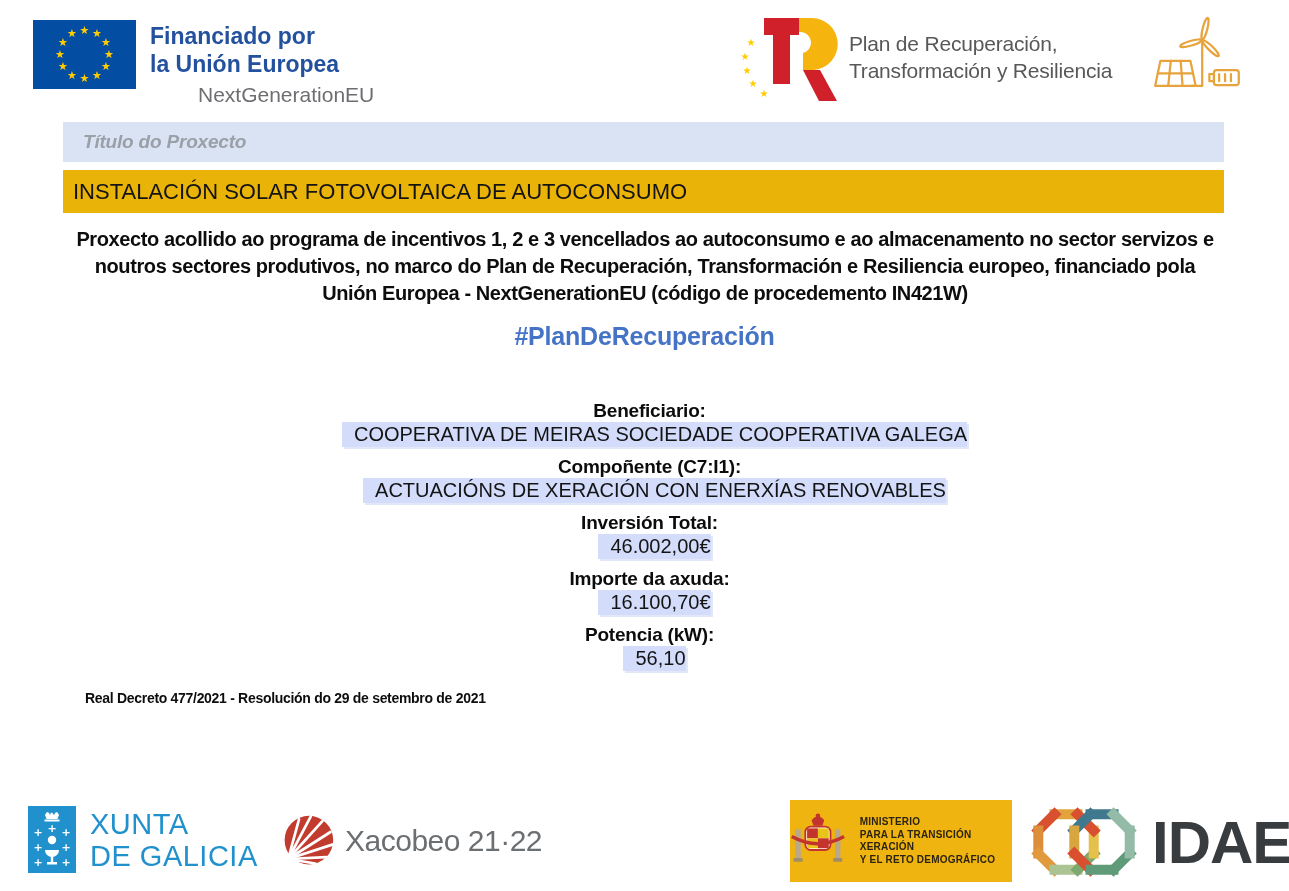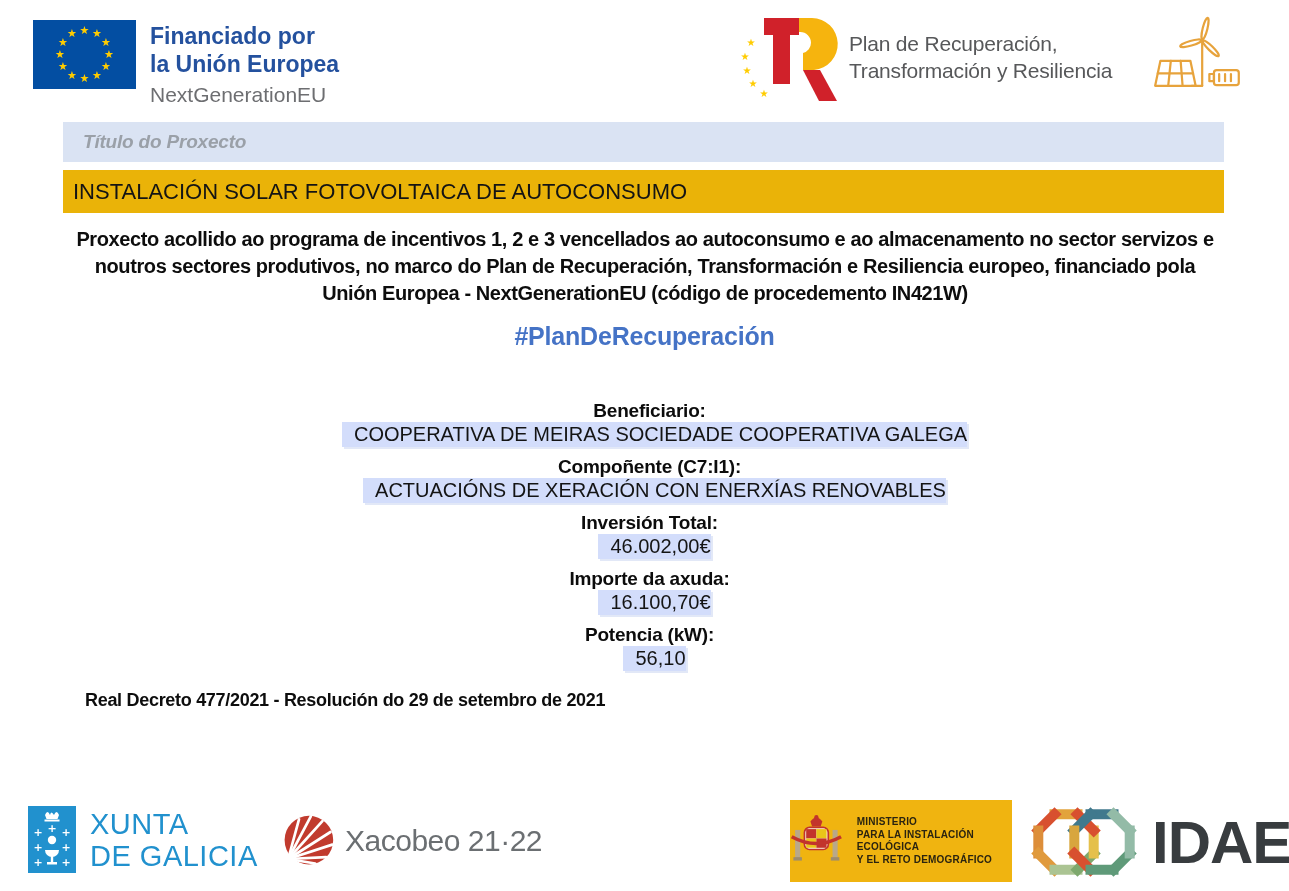--- a/index.html
+++ b/index.html
@@ -6,21 +6,21 @@
   body{
     width:1289px;height:891px;position:relative;background:#ffffff;
     font-family:"Liberation Sans",sans-serif;color:#111;overflow:hidden;
   }
   .abs{position:absolute;}
 
   
   .eu-logo{left:33px;top:20px;display:flex;}
   .eu-text{margin-left:14px;padding-top:2px;}
   .eu-text .l1{font-size:23px;font-weight:bold;color:#24519e;line-height:28px;}
-  .eu-text .l3{font-size:21px;color:#6d6e71;margin-top:5px;}
+  .eu-text .l3{font-size:21px;color:#6d6e71;margin-top:5px;margin-left:48px;}
 
   .prtr{left:737px;top:8px;display:flex;align-items:center;}
   .prtr-text{margin-left:10px;}
   .prtr-text div{font-size:21px;font-weight:normal;color:#57585a;line-height:27px;letter-spacing:-0.2px;}
 
   .energy{left:1146px;top:4px;}
 
   
   .banner-label{left:63px;top:122px;width:1161px;height:40px;background:#dae3f3;
     display:flex;align-items:center;}
@@ -37,21 +37,21 @@
     font-size:25px;font-weight:bold;color:#4573c6;letter-spacing:-0.2px;}
 
   
   .fields{left:85px;top:400px;width:1139px;}
   .frow{display:flex;align-items:center;height:47px;margin-bottom:9px;flex-direction:column;}
   .frow .flabel{font-size:19px;font-weight:bold;color:#0c0c0c;white-space:nowrap;
     padding-right:10px;letter-spacing:-0.2px;}
   .frow .fvalue{flex:1;height:47px;background:#d3ddfb;display:flex;align-items:center;
     padding-left:12px;font-size:20px;color:#141414;box-shadow:2px 2px 0 #e2e8f7;}
 
-  .decree{left:85px;top:690px;font-size:18px;font-weight:bold;color:#0d0d0d;letter-spacing:-0.3px;}
+  .decree{left:85px;top:690px;font-size:14px;font-weight:bold;color:#0d0d0d;letter-spacing:-0.3px;}
 
   
   .xunta{left:28px;top:806px;display:flex;align-items:center;}
   .xunta-text{margin-left:14px;font-size:29px;color:#2191ce;line-height:32px;letter-spacing:0.5px;}
 
   .xacobeo{left:281px;top:812px;display:flex;align-items:center;}
   .xacobeo-text{margin-left:10px;font-size:30px;color:#6b6f72;letter-spacing:-0.5px;}
 
   .ministerio{left:790px;top:800px;width:222px;height:82px;background:#f0b410;
     display:flex;align-items:center;}
@@ -214,21 +214,21 @@
     <circle cx="31" cy="7" r="2.5" fill="#c2342c"></circle>
     <rect x="17" y="19" width="28" height="26" rx="6" fill="#fdf6e3" stroke="#c2342c" stroke-width="2"></rect>
     <rect x="19" y="21" width="12" height="11" fill="#c2342c"></rect>
     <rect x="31" y="21" width="12" height="11" fill="#e9c51a"></rect>
     <rect x="19" y="32" width="12" height="11" fill="#e9c51a"></rect>
     <rect x="31" y="32" width="12" height="11" fill="#c2342c"></rect>
     <path d="M2 30 q29 16 58 0" stroke="#c2342c" stroke-width="4" fill="none"></path>
   </svg>
   <div class="min-text">
     <div>MINISTERIO</div>
-    <div>PARA LA INSTALACIÓN ECOLÓGICA</div>
+    <div>PARA LA TRANSICIÓN XERACIÓN</div>
     <div>Y EL RETO DEMOGRÁFICO</div>
   </div>
 </div>
 
 <div class="abs idae">
   <svg width="112" height="88" viewBox="0 0 108 88" stroke-width="10" fill="none" stroke-linecap="square">
 
     <line x1="47.5" y1="16.3" x2="24.5" y2="16.3" stroke="#e2a33c"></line>
     <line x1="24.5" y1="16.3" x2="8.3" y2="32.5" stroke="#d8502f"></line>
     <line x1="8.3" y1="32.5" x2="8.3" y2="55.5" stroke="#dd8e3a"></line>

